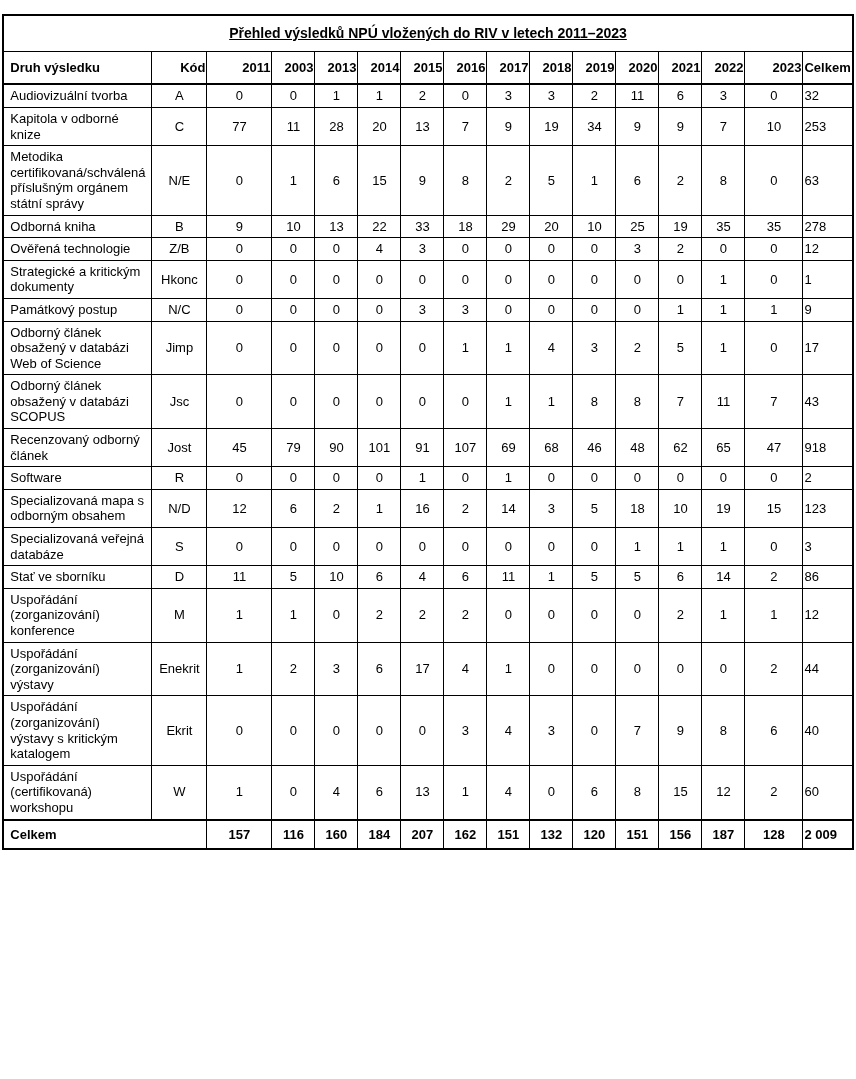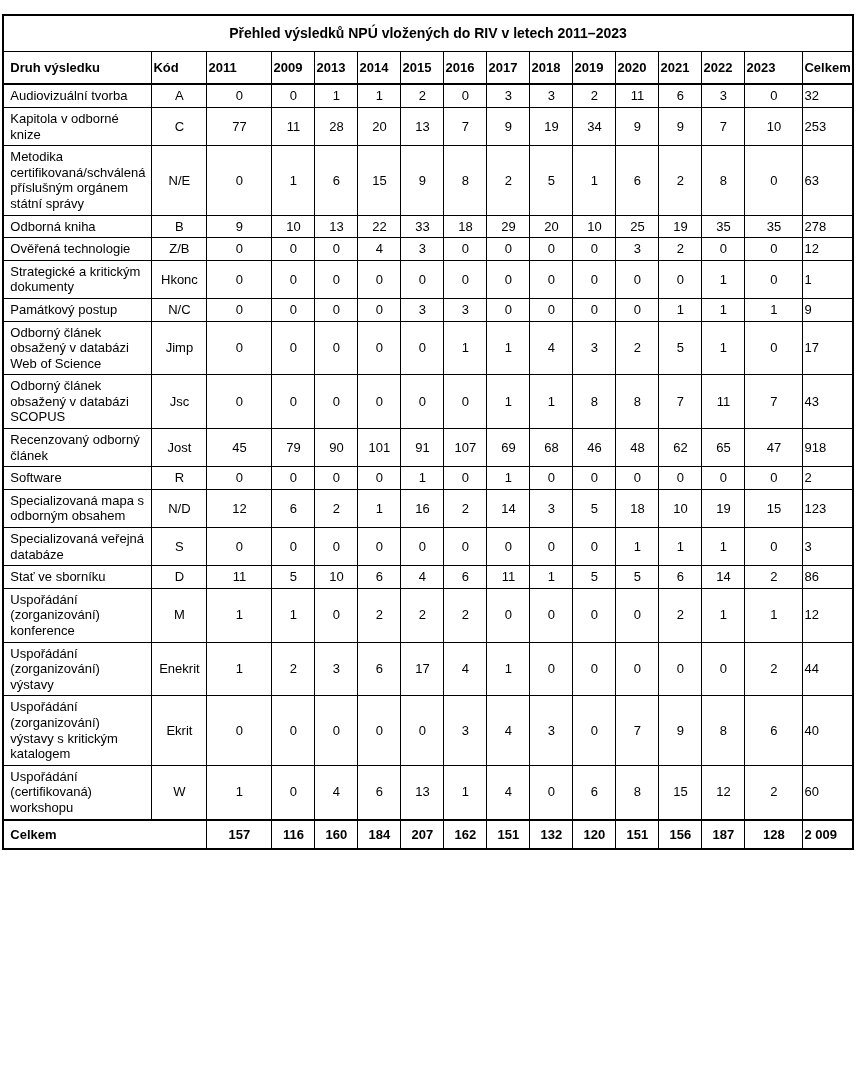--- a/index.html
+++ b/index.html
@@ -32,26 +32,27 @@
     overflow-wrap: break-word;
     word-wrap: break-word;
   }
   
   th.title-cell {
     border-bottom: 2px solid #000;
     font-size: 14px;
     font-weight: bold;
     text-align: center;
     padding: 9px 12px;
+    text-decoration: underline;
   }
   
   tr.header-row th {
     border-bottom: 2px solid #000;
     font-weight: bold;
-    text-align: left;
+    text-align: right;
     padding: 8px 1px;
   }
   tr.header-row th.c-name { text-align: left; padding-left: 6px; }
   
   .c-name  { text-align: left; padding: 3px 6px; }
   .c-code  { border-left: 2px solid #000; border-right: 2px solid #000; text-align: center; padding: 3px 1px; }
   .c-year  { text-align: center; padding: 3px 1px; }
   .c-total { border-left: 2px solid #000; padding: 3px 1px; white-space: nowrap; }
   
   tr.total-row td {
@@ -84,21 +85,21 @@
       <col style="width:58px">
     </colgroup>
     <thead>
       <tr>
         <th class="title-cell" colspan="16">Přehled výsledků NPÚ vložených do RIV v letech 2011–2023</th>
       </tr>
       <tr class="header-row" id="header-row">
           <th class="c-name">Druh výsledku</th>
           <th class="c-code">Kód</th>
           <th class="c-year">2011</th>
-          <th class="c-year">2009</th>
+          <th class="c-year">2003</th>
           <th class="c-year">2013</th>
           <th class="c-year">2014</th>
           <th class="c-year">2015</th>
           <th class="c-year">2016</th>
           <th class="c-year">2017</th>
           <th class="c-year">2018</th>
           <th class="c-year">2019</th>
           <th class="c-year">2020</th>
           <th class="c-year">2021</th>
           <th class="c-year">2022</th>

